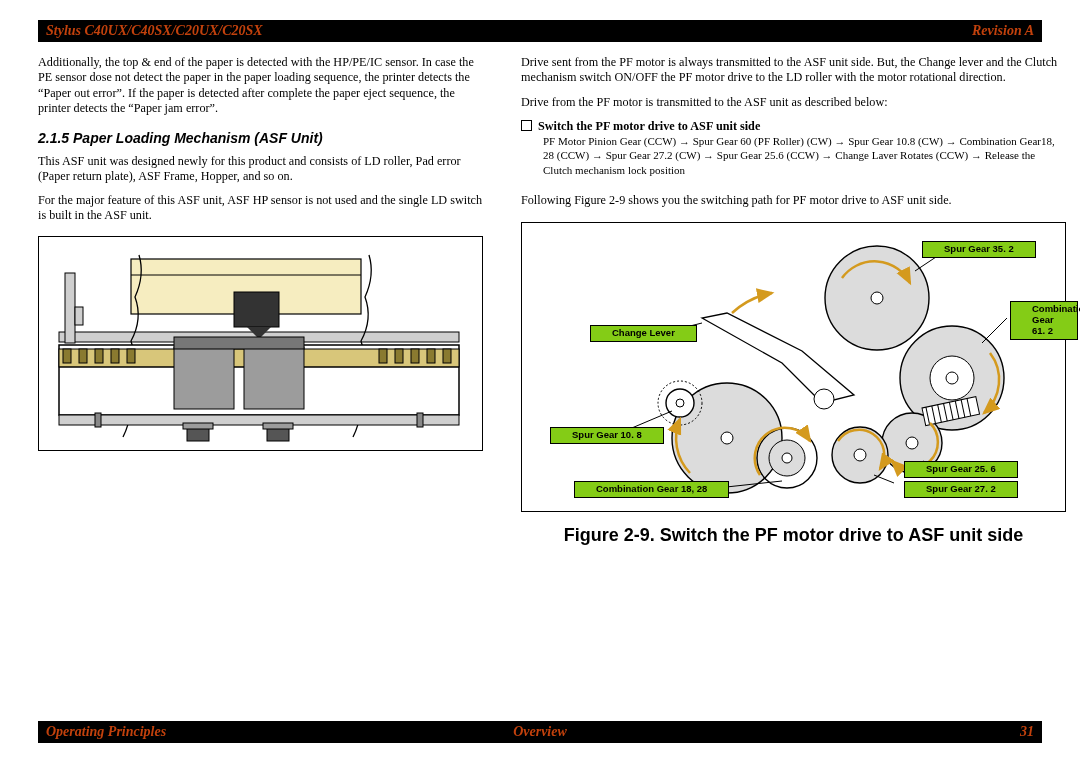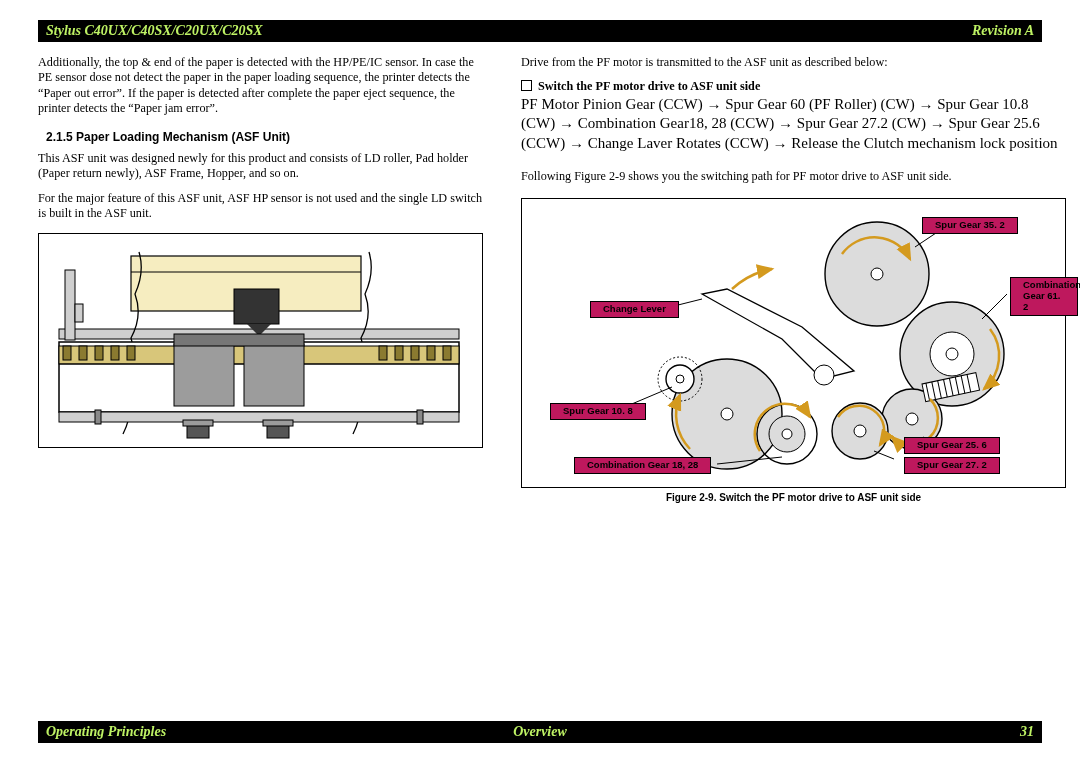--- a/index.html
+++ b/index.html
@@ -1,54 +1,54 @@
 <!DOCTYPE html>
 <html><head>
 <meta charset="utf-8">
 <style>
 * { margin: 0; padding: 0; box-sizing: border-box; }
 body { font-family: "Times New Roman", Times, serif; background: #fff; width: 1080px; height: 763px; position: relative; }
 .page { width: 1080px; height: 763px; padding: 0 38px; position: relative; }
-.topbar, .botbar { background: #000; color: #bef264; font-style: italic; font-weight: bold; font-size: 14px; display: flex; justify-content: space-between; padding: 3px 8px; position: absolute; left: 38px; right: 38px; }
+.topbar, .botbar { background: #000; color: #c2410c; font-style: italic; font-weight: bold; font-size: 14px; display: flex; justify-content: space-between; padding: 3px 8px; position: absolute; left: 38px; right: 38px; }
 .topbar { top: 20px; }
 .botbar { bottom: 20px; font-style: italic; }
 .botbar .center { position: absolute; left: 50%; transform: translateX(-50%); }
 .content { position: absolute; top: 55px; left: 38px; right: 38px; display: flex; gap: 38px; }
 .col { flex: 1; font-size: 12.2px; line-height: 1.25; }
 .col p { margin-bottom: 9px; }
-.section-heading { font-weight: bold; font-size: 12px; font-family: Arial, sans-serif; margin: 14px 0 6px 8px; }
+.section-heading { font-weight: bold; font-size: 14px; font-family: Arial, sans-serif; margin: 14px 0 6px 0; font-style: italic; }
 .sub { font-weight: bold; font-size: 12.2px; display: flex; gap: 6px; margin-top: 6px; }
 .sub .box { display: inline-block; width: 11px; height: 11px; border: 1.2px solid #000; flex-shrink: 0; margin-top: 1px; }
-.gearpath { font-size: 15px; line-height: 1.3; }
-.figcap { font-weight: bold; font-size: 10px; text-align: center; margin-top: 4px; font-family: Arial, sans-serif; }
+.gearpath { font-size: 11px; margin-left: 22px; line-height: 1.3; }
+.figcap { font-weight: bold; font-size: 18px; text-align: center; margin-top: 12px; font-family: Arial, sans-serif; }
 
 
 .fig-left { border: 1.2px solid #000; width: 445px; height: 215px; margin-top: 12px; position: relative; background: #fff; overflow: hidden; }
 .fig-left svg { position: absolute; top: 0; left: 0; }
 
 
 .fig-right { border: 1.2px solid #000; width: 545px; height: 290px; margin-top: 14px; position: relative; background: #fff; }
 .fig-right svg { position: absolute; top: 0; left: 0; }
-.glabel { position: absolute; border: 1px solid #000; background: #be185d; font-weight: bold; font-size: 9.5px; font-family: Arial, sans-serif; padding: 2px 12px; line-height: 1.15; white-space: nowrap; }
+.glabel { position: absolute; border: 1px solid #000; background: #84cc16; font-weight: bold; font-size: 9.5px; font-family: Arial, sans-serif; padding: 2px 21px; line-height: 1.15; white-space: nowrap; }
 </style>
 </head>
 <body>
 
 <div class="page">
   <div class="topbar">
     <span>Stylus C40UX/C40SX/C20UX/C20SX</span>
     <span>Revision A</span>
   </div>
 
   <div class="content">
 
     <div class="col">
       <p>Additionally, the top &amp; end of the paper is detected with the HP/PE/IC sensor. In case the PE sensor dose not detect the paper in the paper loading sequence, the printer detects the “Paper out error”. If the paper is detected after complete the paper eject sequence, the printer detects the “Paper jam error”.</p>
       <div class="section-heading">2.1.5  Paper Loading Mechanism (ASF Unit)</div>
-      <p> This ASF unit was designed newly for this product and consists of LD roller, Pad holder (Paper return newly), ASF Frame, Hopper, and so on.</p>
+      <p> This ASF unit was designed newly for this product and consists of LD roller, Pad error (Paper return plate), ASF Frame, Hopper, and so on.</p>
       <p>For the major feature of this ASF unit, ASF HP sensor is not used and the single LD switch is built in the ASF unit.</p>
 
       <div class="fig-left">
         <svg width="445" height="215" viewBox="0 0 445 215">
 
           <rect x="92" y="22" width="230" height="55" fill="#f6edc0" stroke="#000" stroke-width="1.2"></rect>
           <line x1="92" y1="38" x2="322" y2="38" stroke="#000"></line>
 
           <rect x="20" y="95" width="400" height="10" fill="#cfcfcf" stroke="#000"></rect>
 
@@ -94,20 +94,21 @@
           <rect x="144" y="186" width="30" height="6" fill="#9c9c9c" stroke="#000"></rect>
           <rect x="224" y="186" width="30" height="6" fill="#9c9c9c" stroke="#000"></rect>
 
           <rect x="56" y="176" width="6" height="14" fill="#888" stroke="#000"></rect>
           <rect x="378" y="176" width="6" height="14" fill="#888" stroke="#000"></rect>
         </svg>
       </div>
     </div>
 
     <div class="col" style="flex:1.1">
+      <p>Drive sent from the PF motor is always transmitted to the ASF unit side. But, the Change  lever and the Clutch mechanism switch ON/OFF the PF motor drive to the LD roller with the motor rotational direction.</p>
       <p>Drive from the PF motor is transmitted to the ASF unit as described below:</p>
       <div class="sub">
         <span class="box"></span>
         <span>Switch the PF motor drive to ASF unit side</span>
       </div>
       <p class="gearpath">PF Motor Pinion Gear (CCW) → Spur Gear 60 (PF Roller) (CW) → Spur Gear 10.8 (CW) → Combination Gear18, 28 (CCW) → Spur Gear 27.2 (CW) → Spur Gear 25.6 (CCW) → Change Laver Rotates (CCW) → Release the Clutch mechanism lock position</p>
       <p style="margin-top:16px">Following Figure 2-9 shows you the switching path for PF motor drive to ASF unit side.</p>
 
       <div class="fig-right">
         <svg width="545" height="290" viewBox="0 0 545 290">

